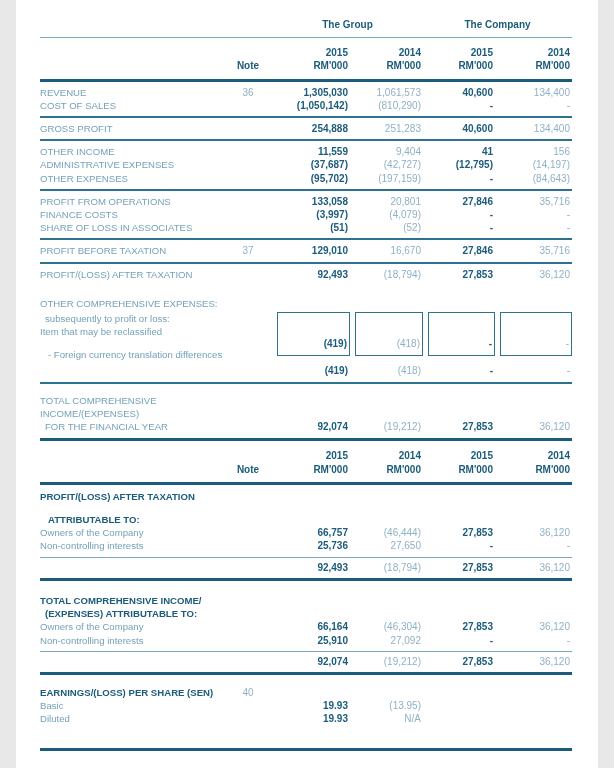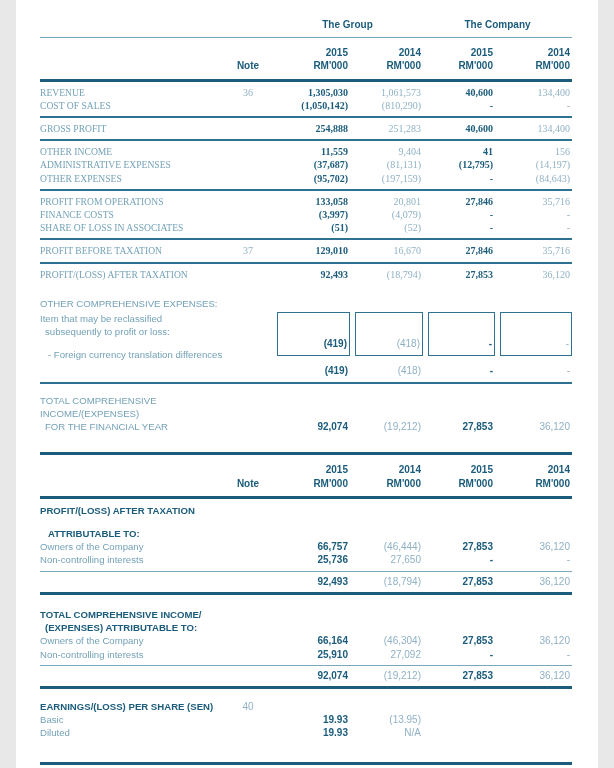--- a/index.html
+++ b/index.html
@@ -19,34 +19,34 @@
   .lab { color: #74a2b8; }
   .lt { color: #8fb1c4; }
   .num { text-align: right; padding-right: 2px; }
   .c-note { text-align: center; }
   .c-label { font-size: 9.6px; }
   .ind1 { padding-left: 5px; }
   .ind2 { padding-left: 8px; margin-top: 10px; }
   .hline-thin { border-top: 1px solid #79a7bd; }
   .hline-med  { border-top: 2px solid #2f7191; }
   .hline-thick{ border-top: 3px solid #1b5c7c; }
-  .grp { padding: 4px 0; font-family: Liberation Serif, serif; }
+  .grp { padding: 4px 0; }
   .hdr-top { padding-bottom: 6px; }
   .hdr-top .gh { font-weight: 700; color: #1b5c7c; text-align: center; font-size: 10px; }
   .yhdr { align-items: end; padding: 8px 0 6px; }
   .yhdr .c-note { padding-bottom: 0; }
   .oci-sec { margin-top: 12px; }
   .oci-grid { align-items: start; margin-top: 2px; }
   .box {
     border: 1.5px solid #2f7191; height: 44px; margin-left: 5px;
     display: flex; align-items: flex-end; justify-content: flex-end;
     padding: 0 2px 5px 0;
   }
   .oci-tot { padding: 2px 0 5px; }
-  .tci { align-items: end; padding: 10px 0 19px; }
+  .tci { align-items: end; padding: 10px 0 5px; }
   .att-pad { padding-top: 5px; }
   .tot-row { padding: 3px 0 4px; }
   .gap14 { height: 13px; }
   .eps-sec { margin-top: 11px; padding-bottom: 22px; }
 </style>
 </head>
 <body>
 
 <div class="page">
 
@@ -119,21 +119,21 @@
           <div class="c-note lt"></div>
           <div class="num bd">11,559</div>
           <div class="num lt">9,404</div>
           <div class="num bd">41</div>
           <div class="num lt">156</div>
         </div>
         <div class="row">
           <div class="c-label lab">ADMINISTRATIVE EXPENSES</div>
           <div class="c-note lt"></div>
           <div class="num bd">(37,687)</div>
-          <div class="num lt">(81,131)</div>
+          <div class="num lt">(42,727)</div>
           <div class="num bd">(12,795)</div>
           <div class="num lt">(14,197)</div>
         </div>
         <div class="row">
           <div class="c-label lab">OTHER EXPENSES</div>
           <div class="c-note lt"></div>
           <div class="num bd">(95,702)</div>
           <div class="num lt">(197,159)</div>
           <div class="num bd">-</div>
           <div class="num lt">(84,643)</div>
@@ -189,22 +189,22 @@
         </div>
       </div>
     </div>
 
   <div class="oci-sec">
     <div class="row">
       <div class="c-label lab" style="grid-column:1/7">OTHER COMPREHENSIVE EXPENSES:</div>
     </div>
     <div class="row oci-grid">
       <div class="c-label">
+        <div class="lab ind1">subsequently to profit or loss:</div>
         <div class="lab">Item that may be reclassified</div>
-        <div class="lab ind1">subsequently to profit or loss:</div>
         <div class="lab ind2">- Foreign currency translation differences</div>
       </div>
       <div></div>
       <div>
           <div class="box">
             <span class="bd">(419)</span>
           </div>
         </div>
       <div>
           <div class="box">

